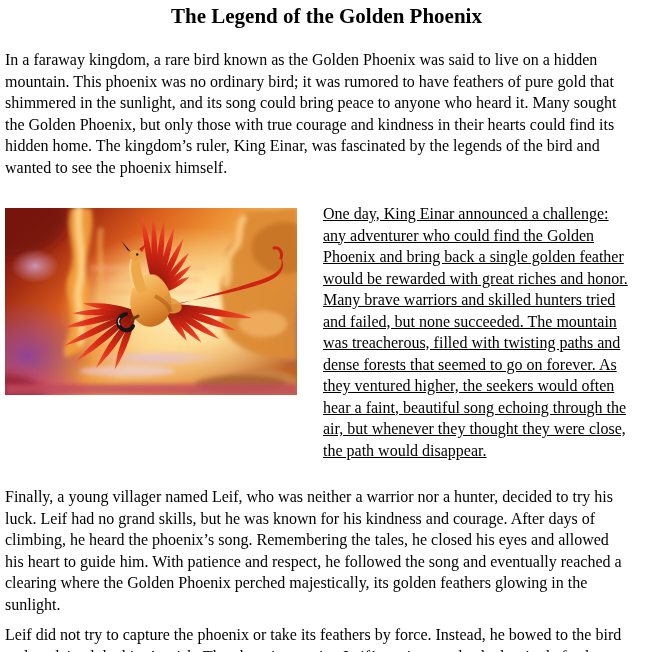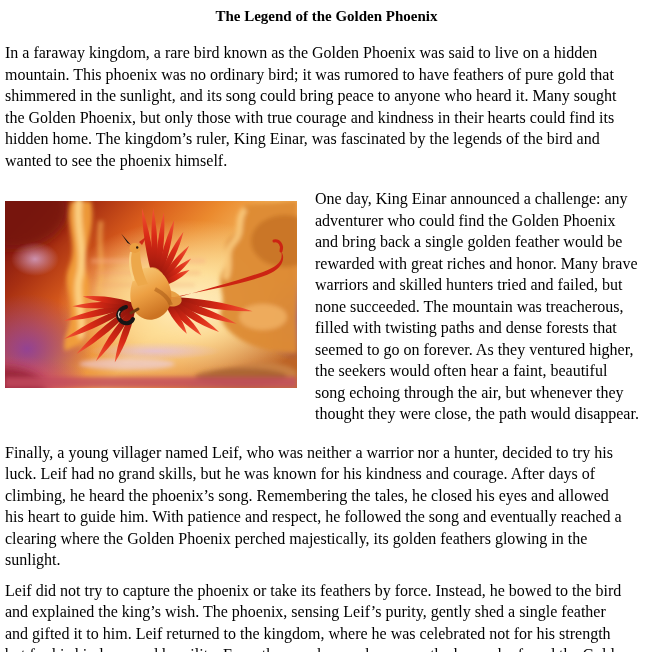--- a/index.html
+++ b/index.html
@@ -5,26 +5,26 @@
   html, body { margin:0; padding:0; background:#ffffff; }
   .page {
     width:653px; height:652px; box-sizing:border-box;
     padding:4px 5px 0 5px;
     background:#ffffff; color:#000000;
     font-family:"Liberation Serif","DejaVu Serif",serif;
     font-size:16px; line-height:21.5px;
     overflow:hidden;
   }
   h1.doc-title {
-    font-size:15px; line-height:24px; font-weight:bold;
-    text-align:center; margin:0 0 14px 0;
+    font-size:21px; line-height:24px; font-weight:bold;
+    text-align:center; margin:0 0 21px 0;
   }
   p.doc-para { margin:0 17px 9px 0; }
   .para-row { display:flex; gap:10px; margin:0 0 9px 0; align-items:flex-start; }
-  .para-row p.doc-para { flex:1 1 auto; margin:8px; }
+  .para-row p.doc-para { flex:1 1 auto; margin:16px;text-decoration:underline; }
   figure.phoenix-fig { margin:21px 0 0 0; padding:0; flex:0 0 292px; }
   figure.phoenix-fig svg { display:block; }
 </style>
 </head>
 <body>
 
 <div class="page">
 
   <h1 class="doc-title">The Legend of the Golden Phoenix</h1>
 

